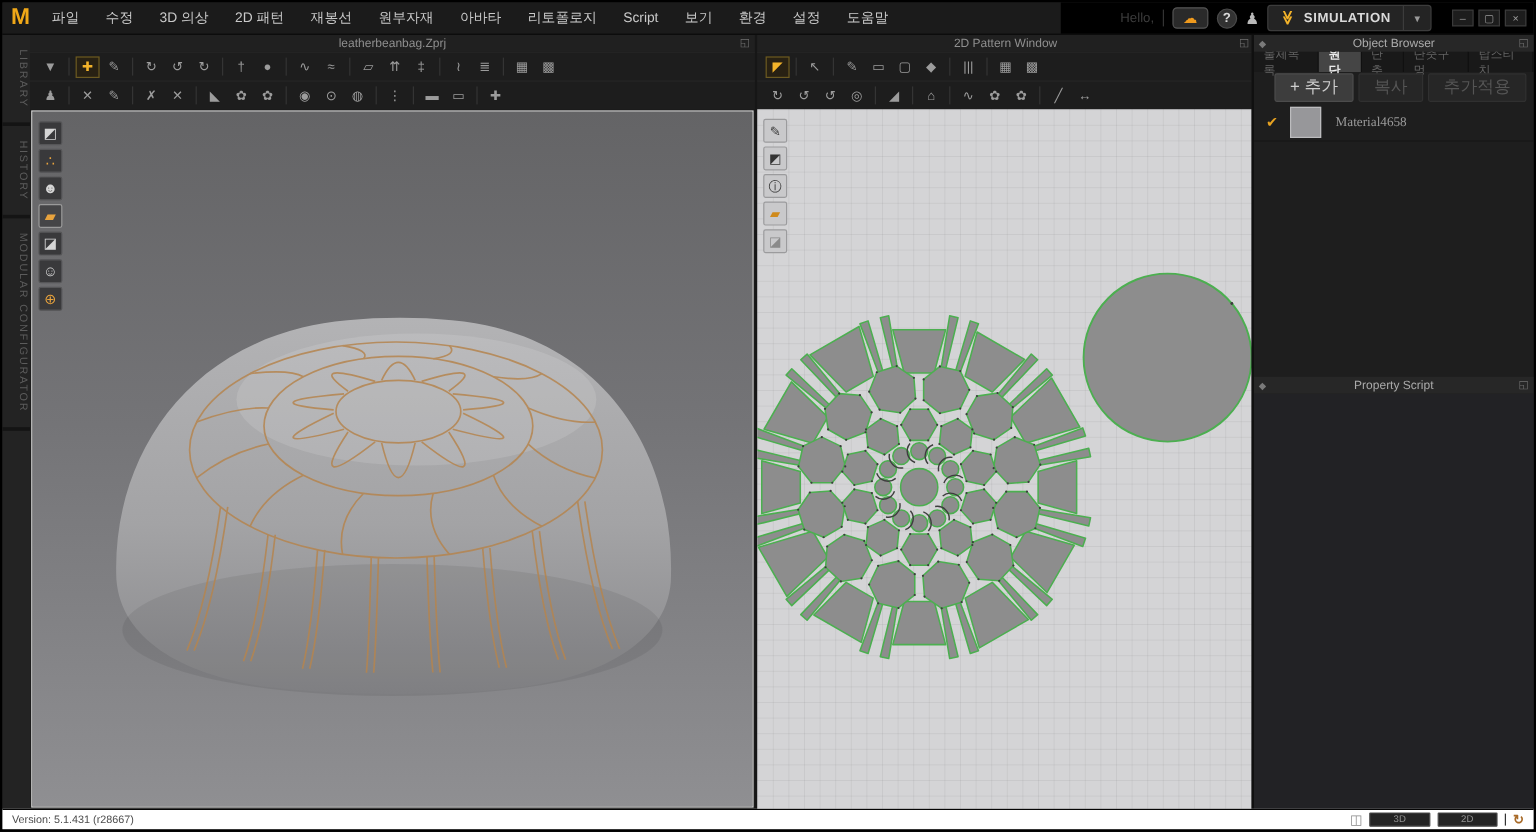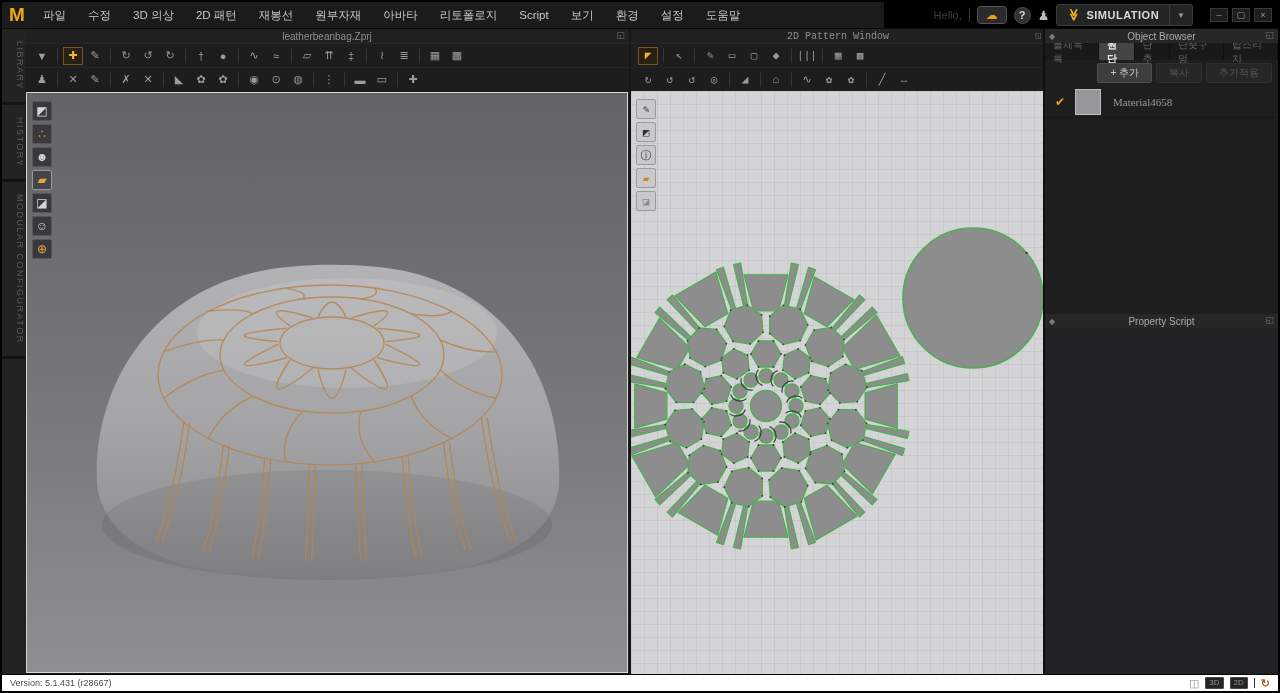--- a/index.html
+++ b/index.html
@@ -48,48 +48,48 @@
       linear-gradient(rgba(0,0,0,.05) 1px,transparent 1px) 0 0/13px 13px,
       linear-gradient(90deg,rgba(0,0,0,.05) 1px,transparent 1px) 0 0/13px 13px,
       #d4d4d6;}
   .tools2d{position:absolute;left:5px;top:8px;display:flex;flex-direction:column;gap:3px;z-index:2;}
   .t2d{width:18px;height:18px;background:#c9c9cb;border:1px solid #9b9b9d;color:#333;font-size:11px;display:flex;align-items:center;justify-content:center;border-radius:2px;}
   .t2d.tint-orange{color:#cf8a1c;}
   .t2d.muted{color:#8a8a8a;}
   .viewport3d svg,.viewport2d svg{position:absolute;inset:0;}
 
   .win3d{left:23px;width:604px;}
-  .win2d{left:629px;width:414px;font-family:Liberation Mono, monospace;}
+  .win2d{left:629px;width:414px;}
 
   
   .rpanel{position:absolute;top:27px;right:0;width:233px;bottom:16px;background:#1e1e1e;border-left:2px solid #101010;display:flex;flex-direction:column;}
   .phead{height:14px;background:#272727;color:#ababab;font-size:10px;display:flex;align-items:center;justify-content:center;position:relative;flex:0 0 auto;}
   .phead .larr{position:absolute;left:4px;color:#7a7a7a;font-size:8px;}
   .obtabs{height:17px;display:flex;align-items:stretch;background:#191919;flex:0 0 auto;justify-content:flex-end;}
   .obtab{font-size:10px;color:#646464;padding:0 8px;display:flex;align-items:center;border-right:1px solid #101010;}
   .obtab.active{background:#454545;color:#ececec;font-weight:bold;}
   .obtabs .tabfill{flex:1;border-bottom:1px solid #6e6e6e;}
   .obactions{height:26px;display:flex;align-items:center;justify-content:flex-end;gap:4px;padding:0 6px;flex:0 0 auto;}
-  .obbtn{font-size:10px;padding:2px 12px;background:#3d3d3d;border:1px solid #4c4c4c;color:#cfcfcf;border-radius:2px;}
+  .obbtn{font-size:14px;padding:2px 12px;background:#3d3d3d;border:1px solid #4c4c4c;color:#cfcfcf;border-radius:2px;}
   .obbtn.dis{background:#262626;border-color:#303030;color:#555;}
   .matlist{flex:0 0 auto;}
   .matrow{height:31px;display:flex;align-items:center;border-bottom:1px solid #181818;}
   .matchk{width:30px;text-align:center;color:#e8a321;font-size:12px;}
   .swatch{width:26px;height:26px;background:#97979a;border:1px solid #bcbcbe;box-sizing:border-box;}
   .matname{margin-left:12px;color:#9a9a9a;font-size:11px;font-family:Liberation Serif, serif;}
   .matrow.dim .matname{color:#7b7b7b;}
   .rspacer{height:196px;flex:0 0 auto;}
   .pebody{flex:1;background:#222225;}
 
   
   .statusbar{position:absolute;left:0;right:0;bottom:0;height:16px;background:#ffffff;display:flex;align-items:center;padding:0 8px;border-top:1px solid #050505;}
   .version{color:#4d4d4d;font-size:9px;}
   .sbright{margin-left:auto;display:flex;align-items:center;gap:6px;}
   .sbi{color:#8a8a8a;font-size:11px;}
-  .sbbadge{border:1px solid #4a4a4a;background:#242424;color:#939393;font-size:8px;padding:0 3px;line-height:10px;border-radius:1px;}
+  .sbbadge{border:1px solid #4a4a4a;background:#242424;color:#939393;font-size:8px;padding:0 19px;line-height:10px;border-radius:1px;}
   .sbdiv{width:1px;height:10px;background:#333;}
   .sync{color:#a86a28;font-size:11px;font-weight:bold;}
   button{cursor:default;font-family:inherit;}
 </style>
 </head>
 <body>
 
 <div id="app">
 
   <div class="topbar">

